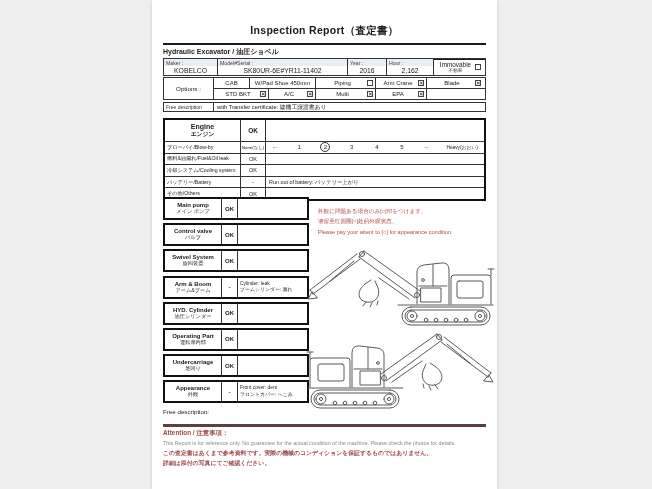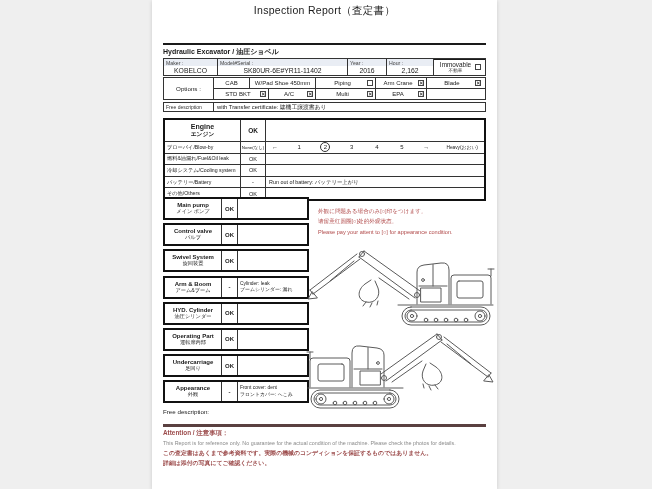--- a/index.html
+++ b/index.html
@@ -1,22 +1,22 @@
 <!DOCTYPE html>
 <html><head>
 <meta charset="utf-8">
 <style>
   html,body{margin:0;padding:0;}
   body{width:652px;height:489px;background:#efefef;position:relative;
        font-family:"Liberation Sans","DejaVu Sans",sans-serif;color:#1a1a1a;}
   #page{position:absolute;left:152px;top:0;width:345px;height:489px;background:#fff;
         overflow:hidden;box-shadow:0 1px 4px rgba(0,0,0,.15);}
 
-  .title{position:absolute;top:4px;left:0;width:100%;text-align:center;
-         font-size:10.5px;font-weight:normal;letter-spacing:.3px;}
+  .title{position:absolute;top:24px;left:0;width:100%;text-align:center;
+         font-size:10.5px;font-weight:bold;letter-spacing:.3px;}
   .rule{position:absolute;top:43px;left:11px;right:11px;height:2px;background:#1a1a1a;}
   .subtitle{position:absolute;top:47px;left:11px;right:11px;font-size:7px;font-weight:bold;
             border-bottom:1px solid #1a1a1a;padding-bottom:2px;}
 
   
   .info{position:absolute;top:58px;left:11px;width:323px;height:18px;display:flex;
         border:1px solid #333;box-sizing:border-box;}
   .info-cell{display:flex;flex-direction:column;border-right:1px solid #333;box-sizing:border-box;overflow:hidden;}
   .info-cell.last{border-right:none;}
   .ilbl{font-size:5.2px;color:#444;padding:1px 0 0 2px;background:#e9edf4;height:6px;white-space:nowrap;}

